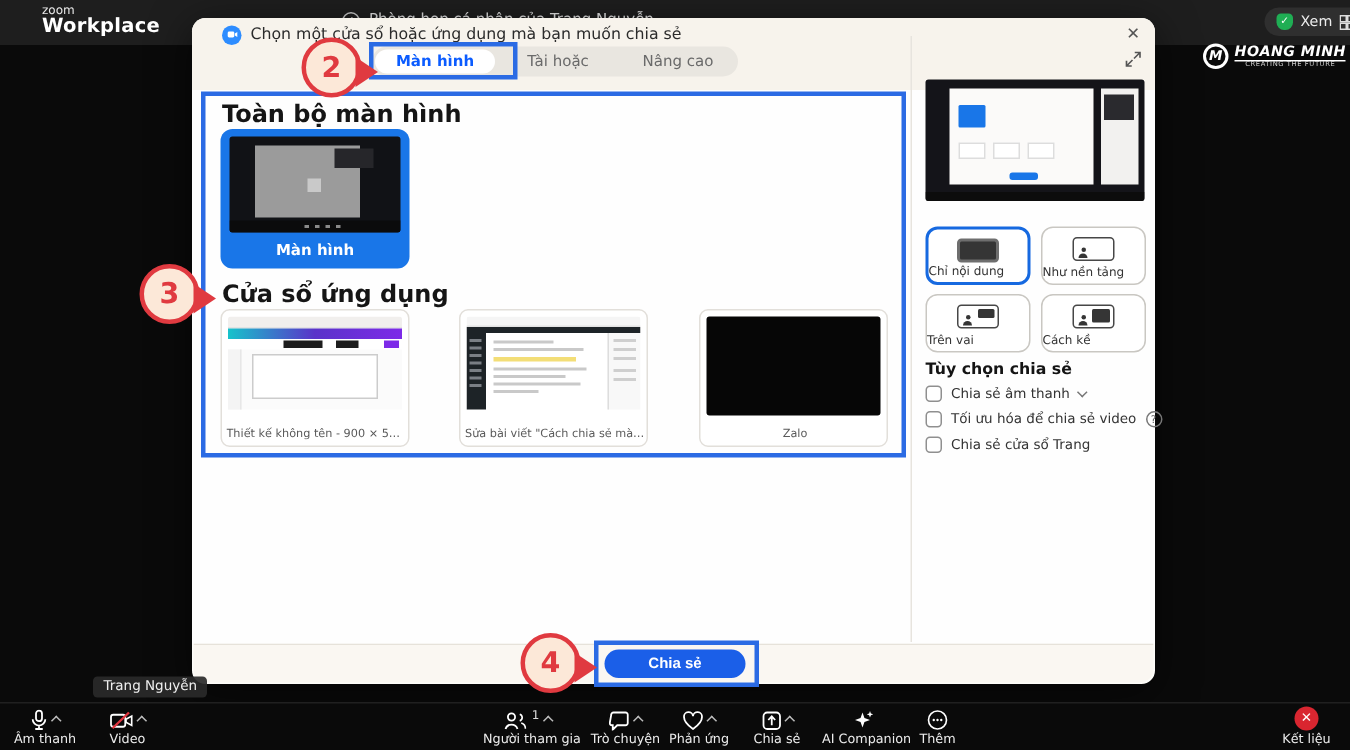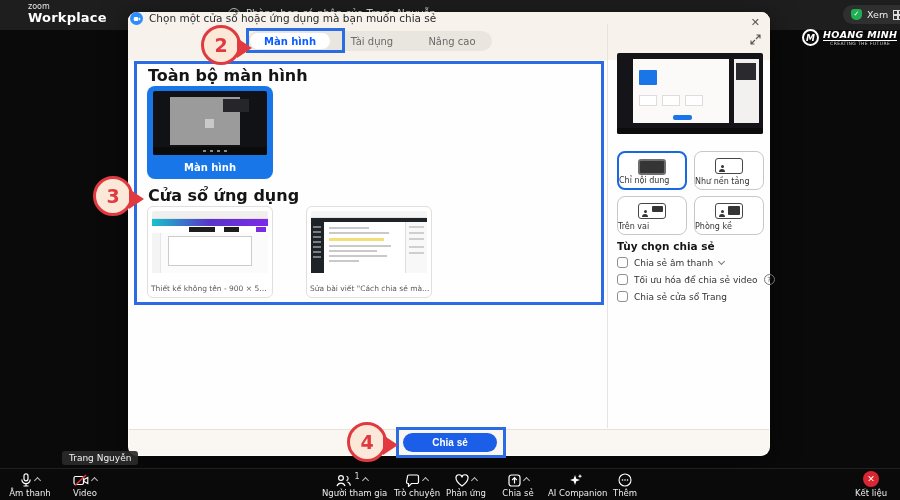--- a/index.html
+++ b/index.html
@@ -27,21 +27,21 @@
   #wm { left:802px; top:29px; width:96px; display:flex; align-items:center; gap:4px; color:#fff; }
   .wm-circle { width:17px; height:17px; border:2px solid #fff; border-radius:50%; font-size:9px; font-weight:bold;
                font-style:italic; text-align:center; line-height:14px; flex:none; }
   .wm-title { font-size:9.5px; font-weight:bold; font-style:italic; letter-spacing:.3px; border-bottom:1px solid #fff; }
   .wm-tag { font-size:4.5px; color:#cfcfcf; letter-spacing:.4px; text-align:center; }
 
   
   #dialog { left:128px; top:12px; width:642px; height:444px; background:#fdfcf9; border-radius:9px;
             box-shadow:0 6px 28px rgba(0,0,0,.55); }
   #dlg-head { left:128px; top:12px; width:642px; height:22px; background:#f7f3ec; border-radius:9px 9px 0 0;
-              display:flex; padding:0 2px; gap:6px; }
+              display:flex; align-items:center; padding:0 20px; gap:6px; }
   .app-ico { width:13px; height:13px; border-radius:50%; background:#2d8cff; display:flex; align-items:center; justify-content:center; }
   .dlg-title { font-size:10.5px; color:#2b2b2b; font-weight:500; }
   .dlg-close { position:absolute; right:10px; top:4px; font-size:11px; color:#555; cursor:default; }
   #tabzone { left:128px; top:34px; width:642px; height:26px; background:#f7f3ec; }
   #dlg-body { left:128px; top:60px; width:642px; height:369px; background:#fefefe; }
   #dlg-foot { left:129px; top:429px; width:640px; height:26px; background:#faf7f2; border-top:1px solid #e6e2da;
               border-radius:0 0 9px 9px; }
 
   
   .seg { left:248px; top:31px; width:244px; height:20px; background:#e9e6e0; border-radius:13px; display:flex; }
@@ -181,21 +181,21 @@
     </div>
     <span class="dlg-title">Chọn một cửa sổ hoặc ứng dụng mà bạn muốn chia sẻ</span>
     <span class="dlg-close">✕</span>
   </div>
   <div id="tabzone" class="abs"></div>
   <div id="dlg-body" class="abs"></div>
   <div id="dlg-foot" class="abs"></div>
 
   <div class="abs seg">
     <div class="active">Màn hình</div>
-    <div>Tài dụng</div>
+    <div>Tài hoặc</div>
     <div>Nâng cao</div>
   </div>
   <div class="abs ann-box" style="left:246px; top:28px; width:99px; height:25px;"></div>
   <div class="abs balloon" style="left:201px; top:25px;">2</div>
 
   <div class="abs ann-box" style="left:134px; top:61px; width:470px; height:244px;"></div>
 
   <div class="abs sec-h" style="left:148px; top:66px;">Toàn bộ màn hình</div>
 
   <div id="screen-card" class="abs">
@@ -258,20 +258,24 @@
             <i style="top:10px"></i>
             <i style="top:16px"></i>
             <i style="top:24px"></i>
             <i style="top:30px"></i>
           </div>
       </div>
     </div>
     <div class="win-cap">Sửa bài viết "Cách chia sẻ màn hình trê...</div>
   </div>
 
+  <div class="abs win-card" style="left:466px;">
+    <div class="thumb zalo-thumb"></div>
+    <div class="win-cap">Zalo</div>
+  </div>
 
   <div class="abs balloon" style="left:93px; top:176px;">3</div>
 
   <div id="vsep" class="abs"></div>
   <svg class="abs" style="left:750px; top:34px;" width="11" height="11" viewBox="0 0 11 11">
     <path d="M6.5 1 H10 V4.5 M10 1 L6 5" stroke="#555" fill="none" stroke-width="1.1"></path>
     <path d="M4.5 10 H1 V6.5 M1 10 L5 6" stroke="#555" fill="none" stroke-width="1.1"></path>
   </svg>
 
   <div id="preview" class="abs">
@@ -305,21 +309,21 @@
         <div class="person"></div>
         <div class="mini-rect" style="right:2px; top:2px; width:11px; height:6px;"></div>
       </div>
     <div class="lay-lab">Trên vai</div>
   </div>
   <div class="abs lay-btn" style="left:694px; top:196px;">
     <div class="lay-ico">
         <div class="person"></div>
         <div class="mini-rect" style="right:2px; top:2px; width:12px; height:9px;"></div>
       </div>
-    <div class="lay-lab">Phòng kề</div>
+    <div class="lay-lab">Cách kề</div>
   </div>
 
   <div class="abs panel-h" style="left:617px; top:240px; font-size:10.5px;">Tùy chọn chia sẻ</div>
   <div class="abs chk-row" style="top:257px;">
     <div class="chk"></div>
     <span class="chk-lab">Chia sẻ âm thanh</span>
     <span class="chev-d"></span>
   </div>
   <div class="abs chk-row" style="top:274px;">
     <div class="chk"></div>

